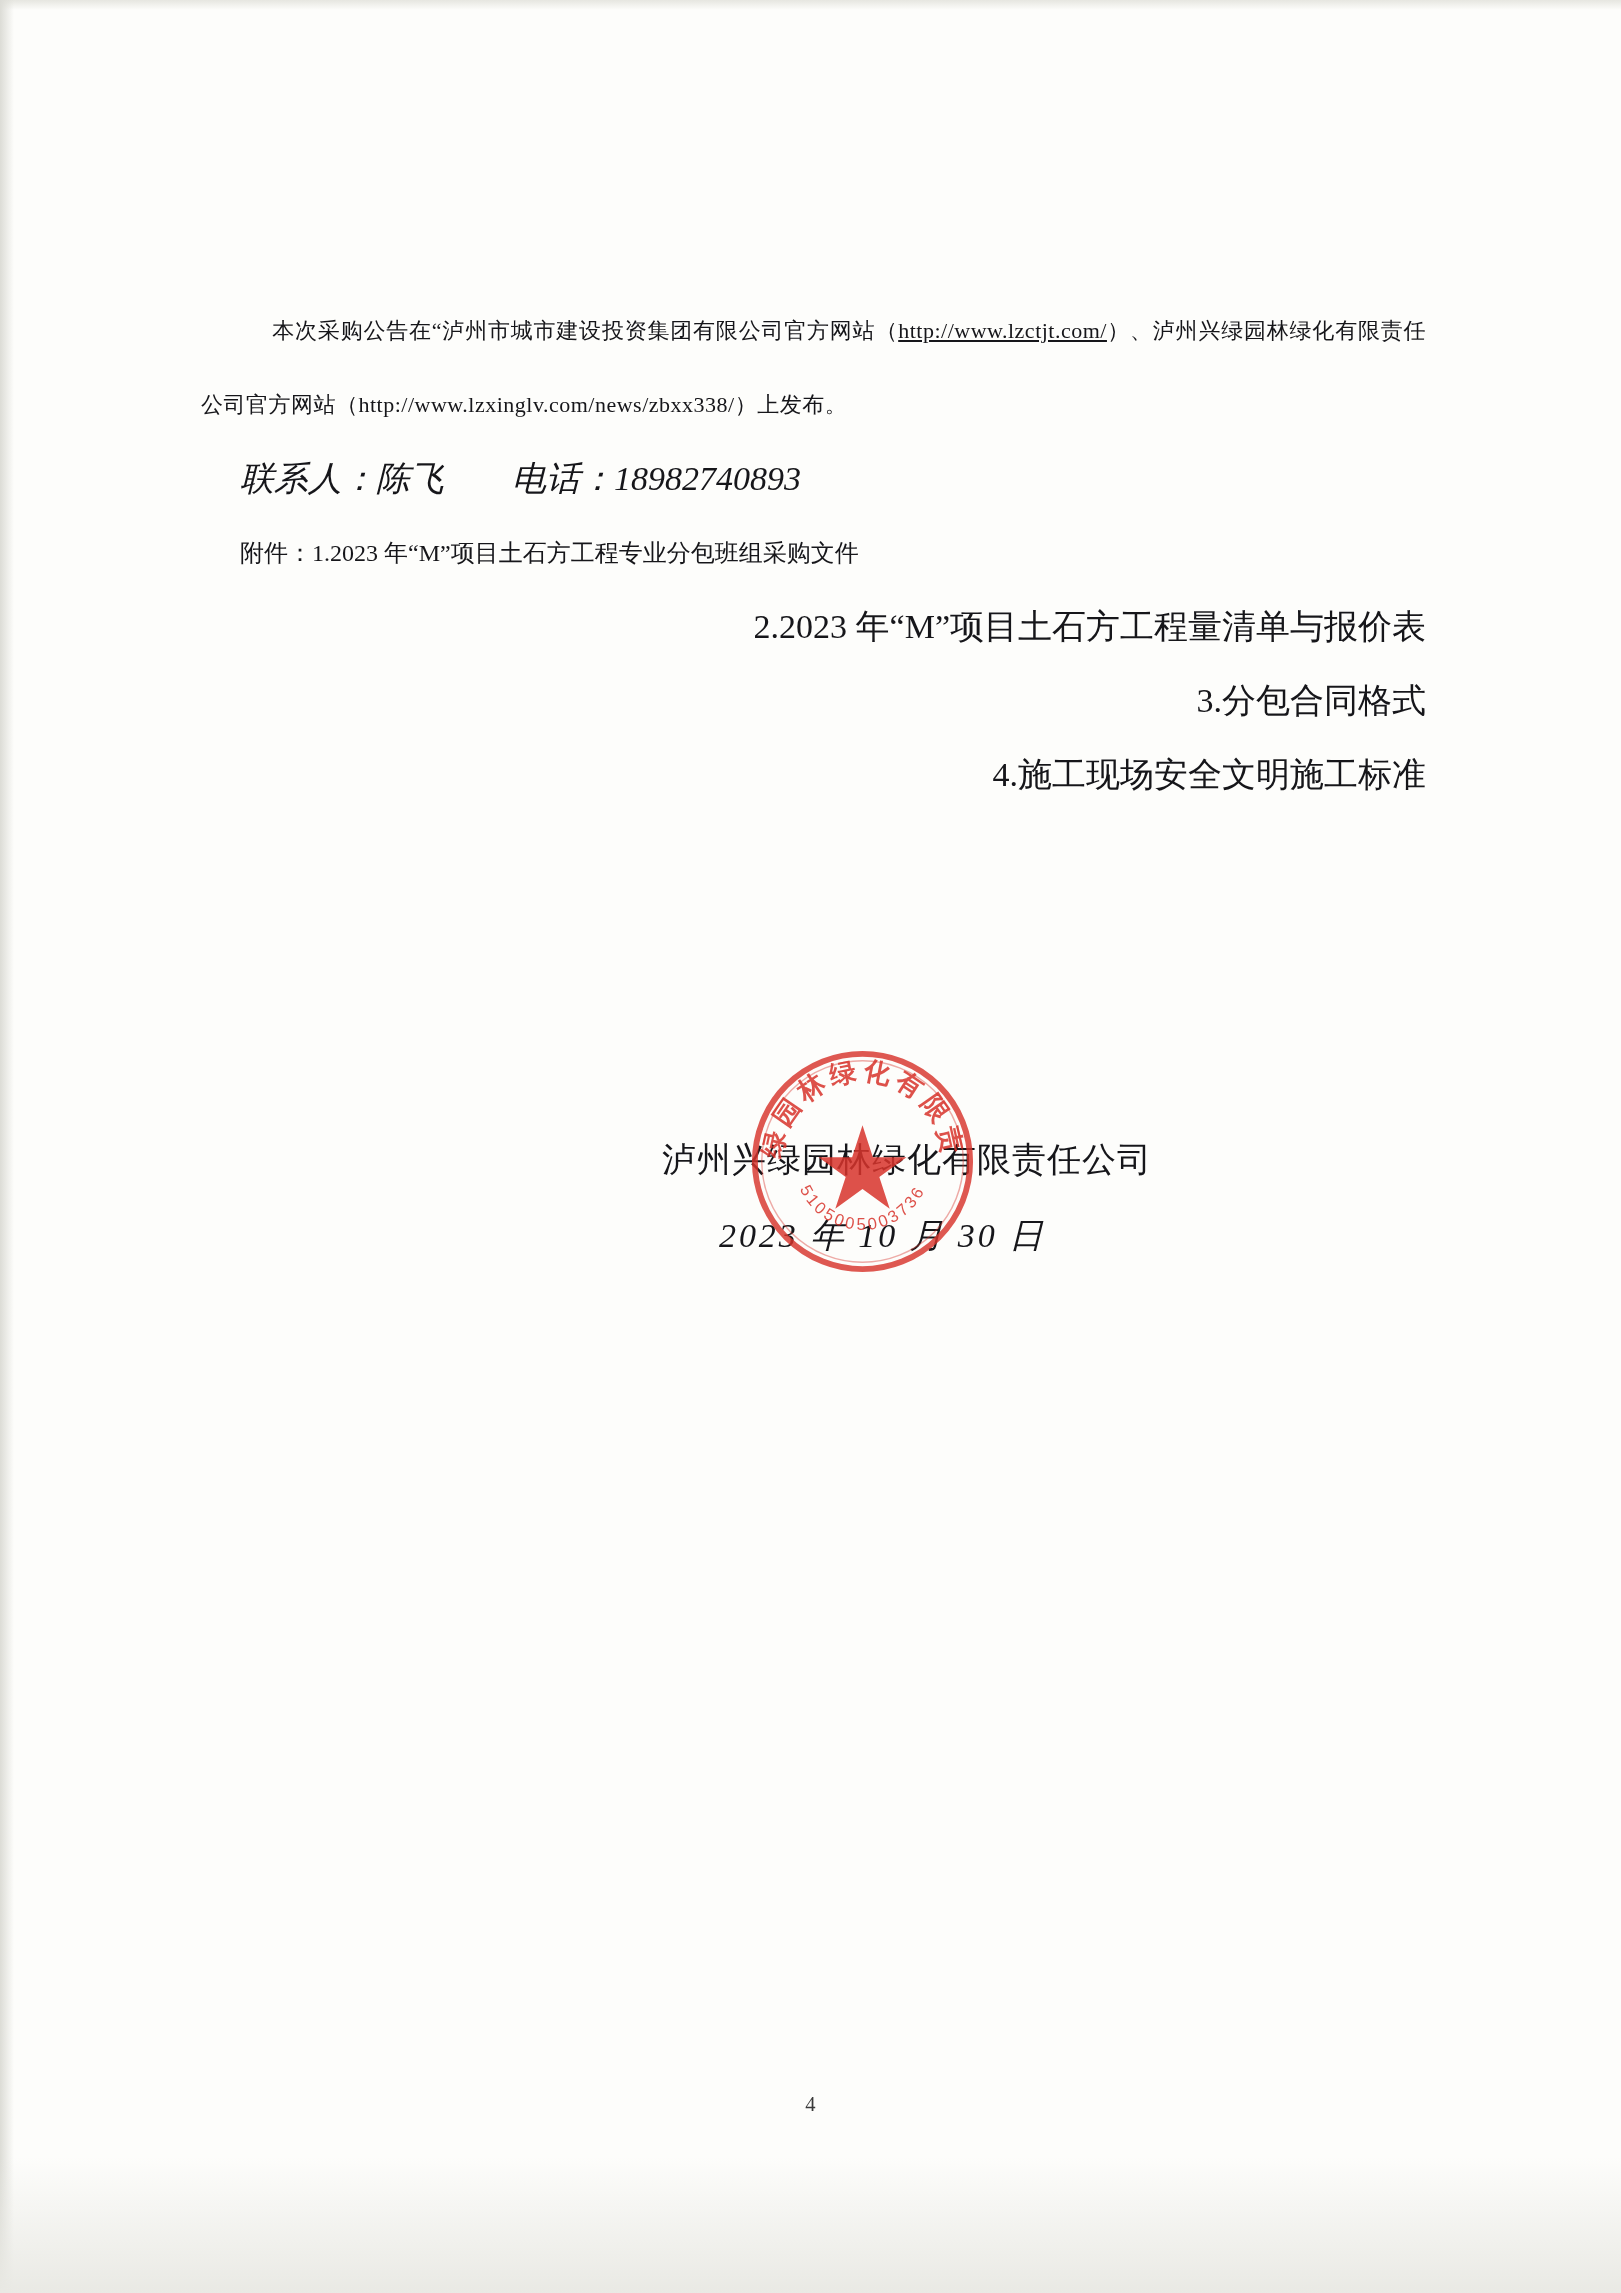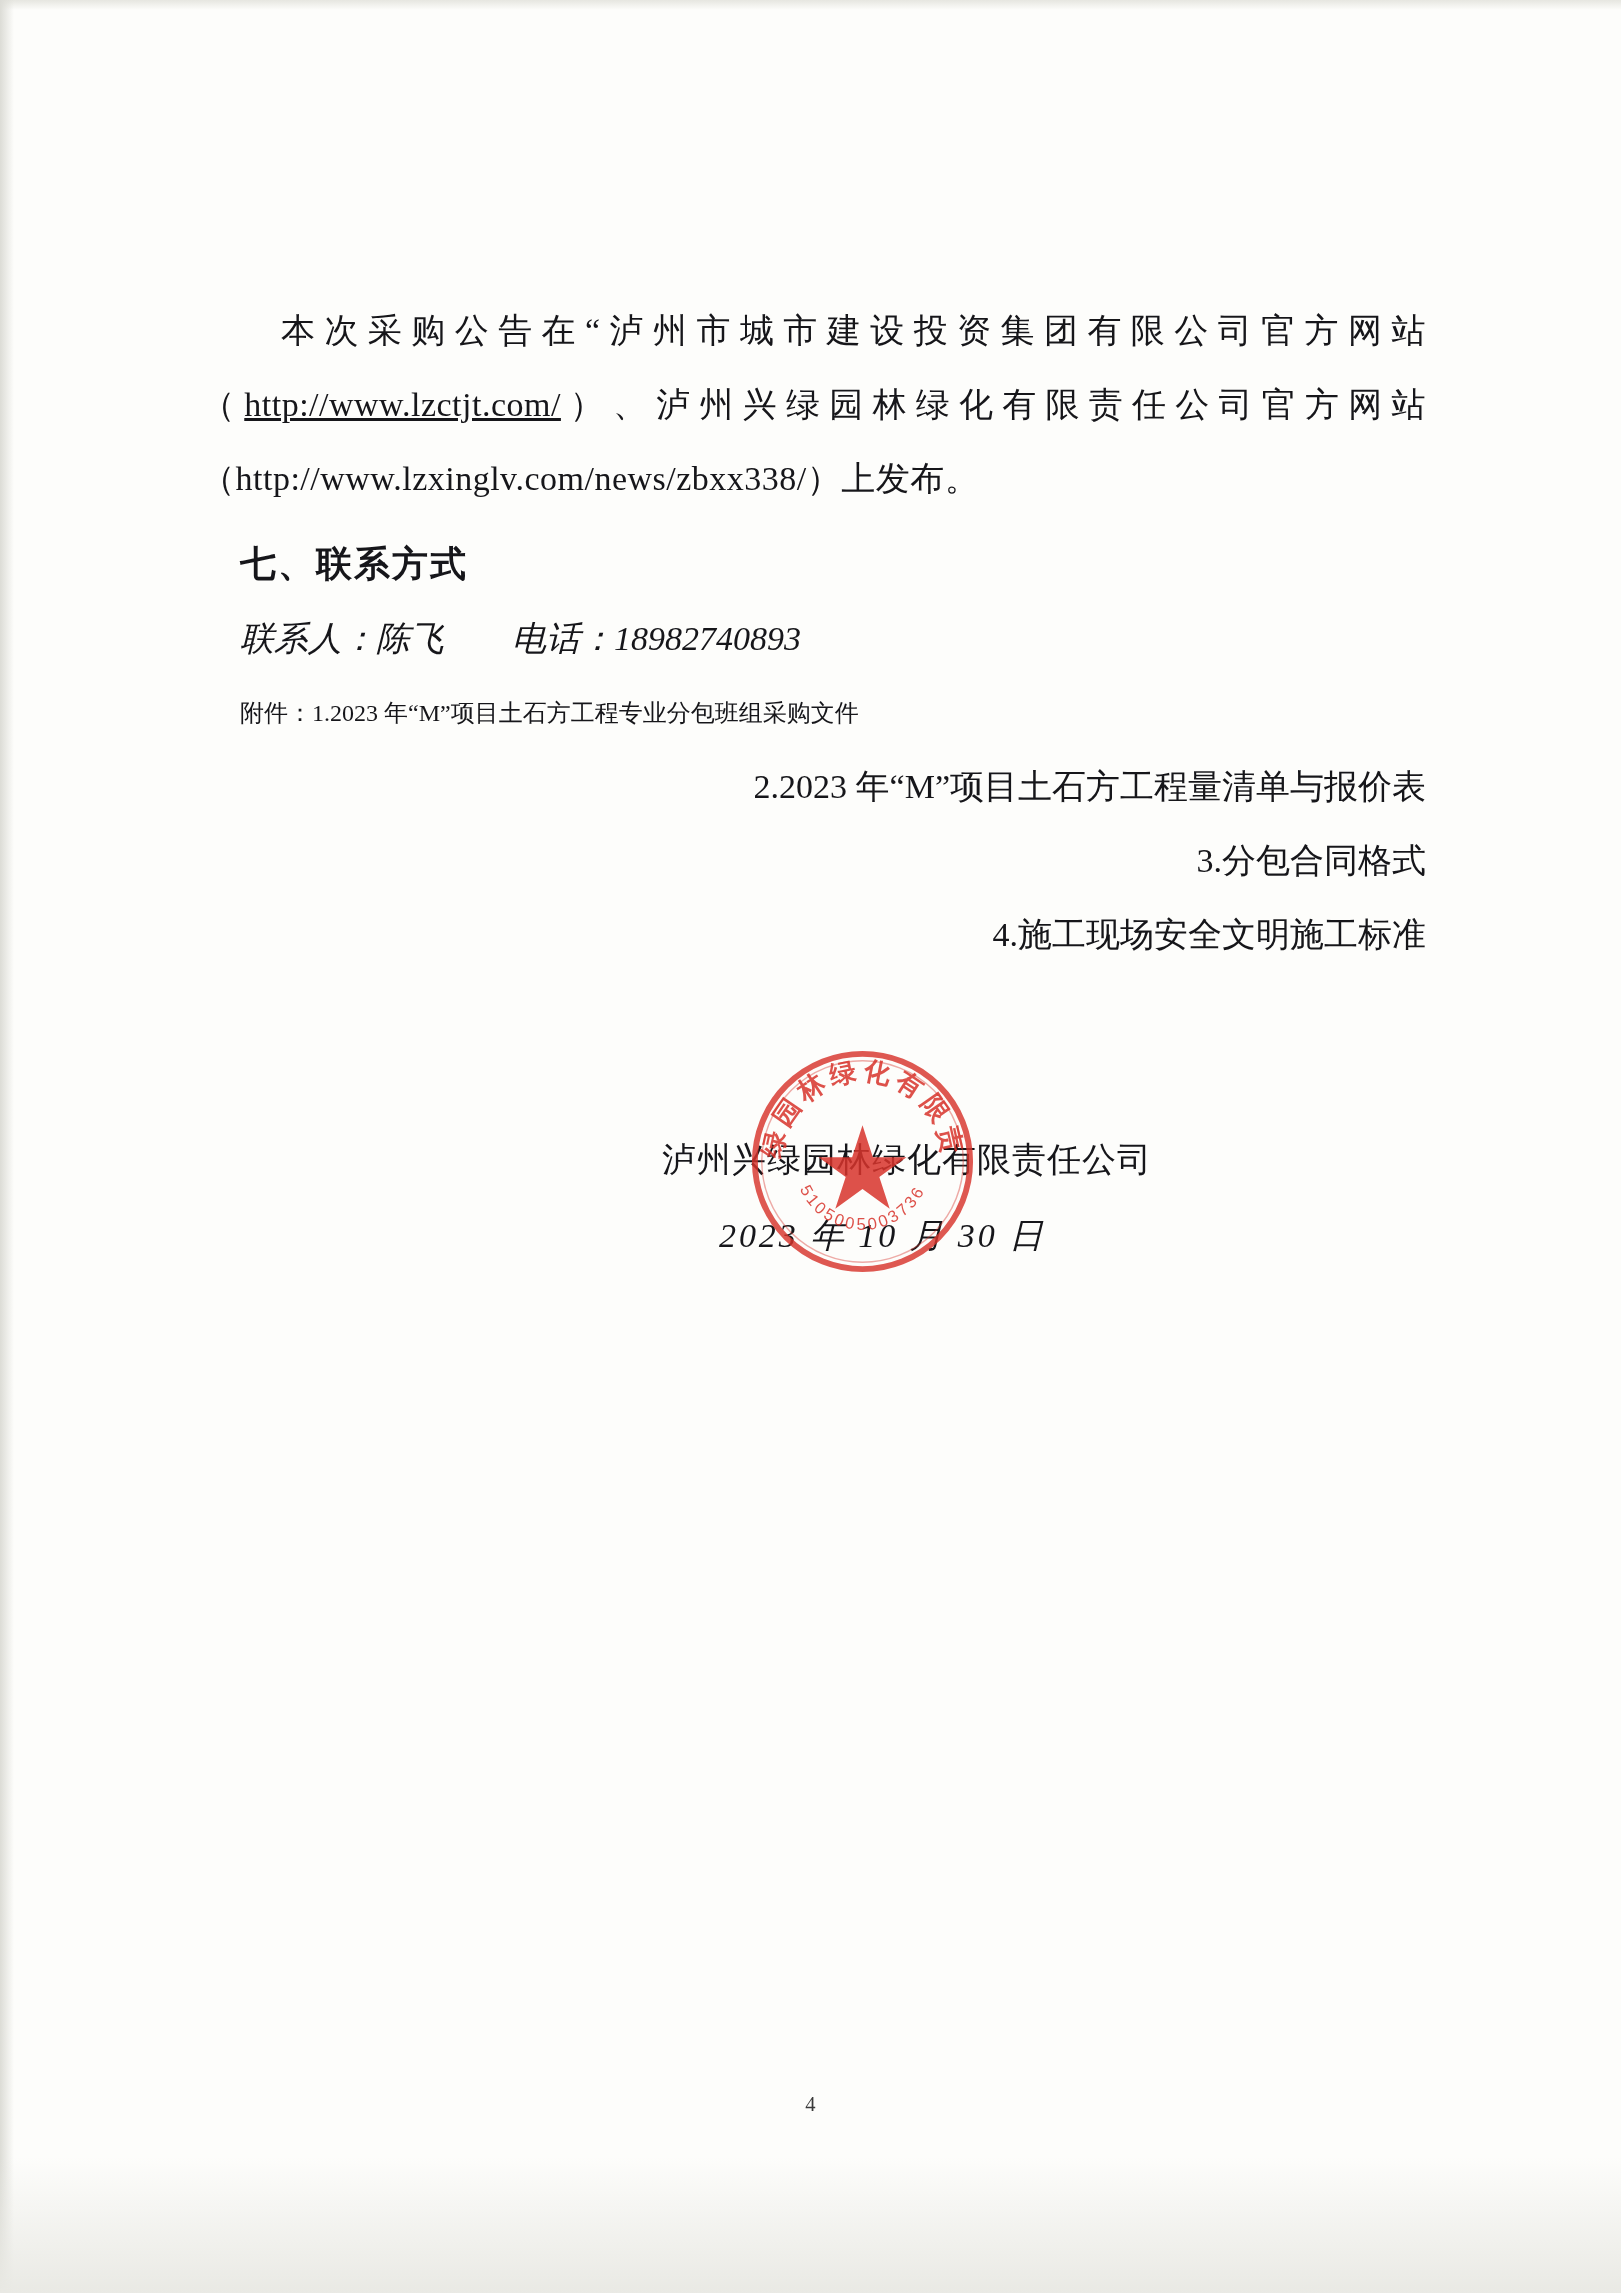--- a/index.html
+++ b/index.html
@@ -39,21 +39,21 @@
     background: linear-gradient(to top, #e9e9e4, rgba(253,253,251,0));
     pointer-events: none;
   }
   .content {
     position: absolute;
     left: 201px;
     top: 294px;
     width: 1225px;
   }
   .para {
-    font-size: 34px;
+    font-size: 22px;
     line-height: 74px;
     letter-spacing: 0.5px;
     text-align: justify;
   }
   .para .indent { display: inline-block; width: 71px; }
   a.link {
     color: #16161a;
     text-decoration: underline;
   }
   .nolink { text-decoration: none; color: #16161a; }
@@ -122,21 +122,20 @@
   <div class="scan-edge-top"></div>
   <div class="scan-edge-left"></div>
   <div class="scan-edge-bottom"></div>
 
   <div class="content">
 
     <div class="para">
       <span class="indent"></span><span>本次采购公告在“泸州市城市建设投资集团有限公司官方网站（</span><a class="link" href="#">http://www.lzctjt.com/</a><span>）、泸州兴绿园林绿化有限责任公司官方网站（</span><a class="nolink" href="#">http://www.lzxinglv.com/news/zbxx338/</a><span>）上发布。</span>
     </div>
 
-    <div class="section-title">七、联系方式</div>
 
     <div class="contact-line">联系人：陈飞        电话：18982740893</div>
 
     <div class="attach-first">附件：1.2023 年“M”项目土石方工程专业分包班组采购文件</div>
     <div class="attach-item">2.2023 年“M”项目土石方工程量清单与报价表</div>
     <div class="attach-item">3.分包合同格式</div>
     <div class="attach-item">4.施工现场安全文明施工标准</div>
 
     <div class="signature">
       <div class="sig-company">泸州兴绿园林绿化有限责任公司</div>

